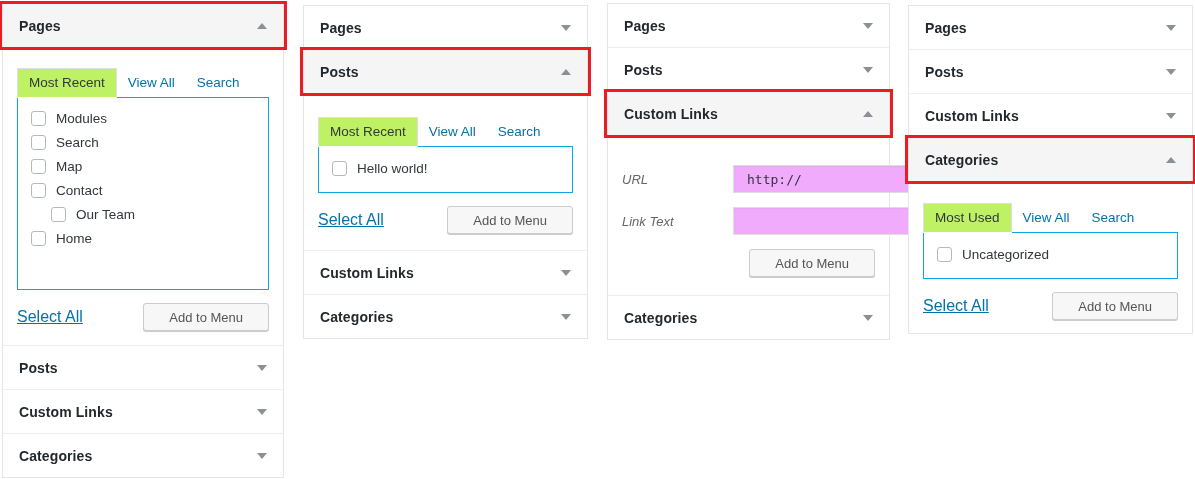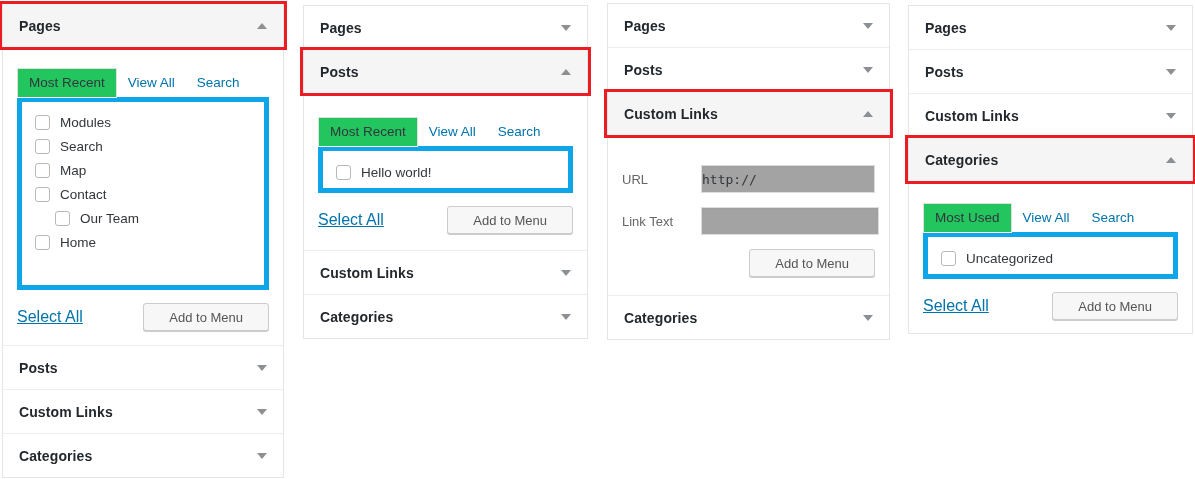--- a/index.html
+++ b/index.html
@@ -50,36 +50,36 @@
 
   
   .panel-body { padding:0 14px; background:#fff; position:relative; }
 
   .tabs {
     display:flex; align-items:flex-end;
     position:relative; z-index:2;
     margin-bottom:-1px;
   }
   .tab-active {
-    background:#22c55e;
+    background:#bef264;
     border:1px solid #dfdfdf;
     border-bottom:1px solid #fff;
     padding:6px 11px 7px;
     font-size:13.5px; color:#32373c;
     cursor:pointer;
   }
   .tab-link {
     padding:6px 11px 8px;
     font-size:13.5px;
     color:#0073aa;
     text-decoration:none;
     cursor:pointer;
   }
   .tabs-panel {
-    border:5px solid #0ea5e9;
+    border:1px solid #0ea5e9;
     background:#fff;
     overflow:hidden;
   }
 
   .item-row {
     display:flex; align-items:center;
     padding:0 0 0 13px;
     margin-bottom:9px;
     cursor:pointer;
   }
@@ -115,33 +115,34 @@
     font-size:13px;
     color:#555;
     font-family:"Liberation Sans", sans-serif;
     cursor:pointer;
   }
 
   
   .field-row { display:flex; align-items:center; margin-bottom:14px; }
   .field-label {
     flex:0 0 79px;
-    font-size:13px; color:#666;
+    font-size:13px; font-style:italic; color:#666;
   }
   .field-input {
     flex:1;
     height:28px;
     border:1px solid #ddd;
     border-radius:0;
-    background:#a3a3a3;
-    padding:0 0;
+    background:#f0abfc;
+    padding:0 13px;
     font-size:13px;
     color:#32373c;
     font-family:"Liberation Sans", sans-serif;
     box-shadow:inset 0 1px 2px rgba(0,0,0,0.04);
+    margin-left:32px;
   }
   .field-input.mono { font-family:"DejaVu Sans Mono", monospace; }
   .btn-row-right { display:flex; justify-content:flex-end; }
 
   
   #col1 { left:2px;   top:3px; width:282px; }
   #col2 { left:303px; top:5px; width:285px; }
   #col3 { left:607px; top:3px; width:283px; }
   #col4 { left:908px; top:5px; width:285px; }
 

